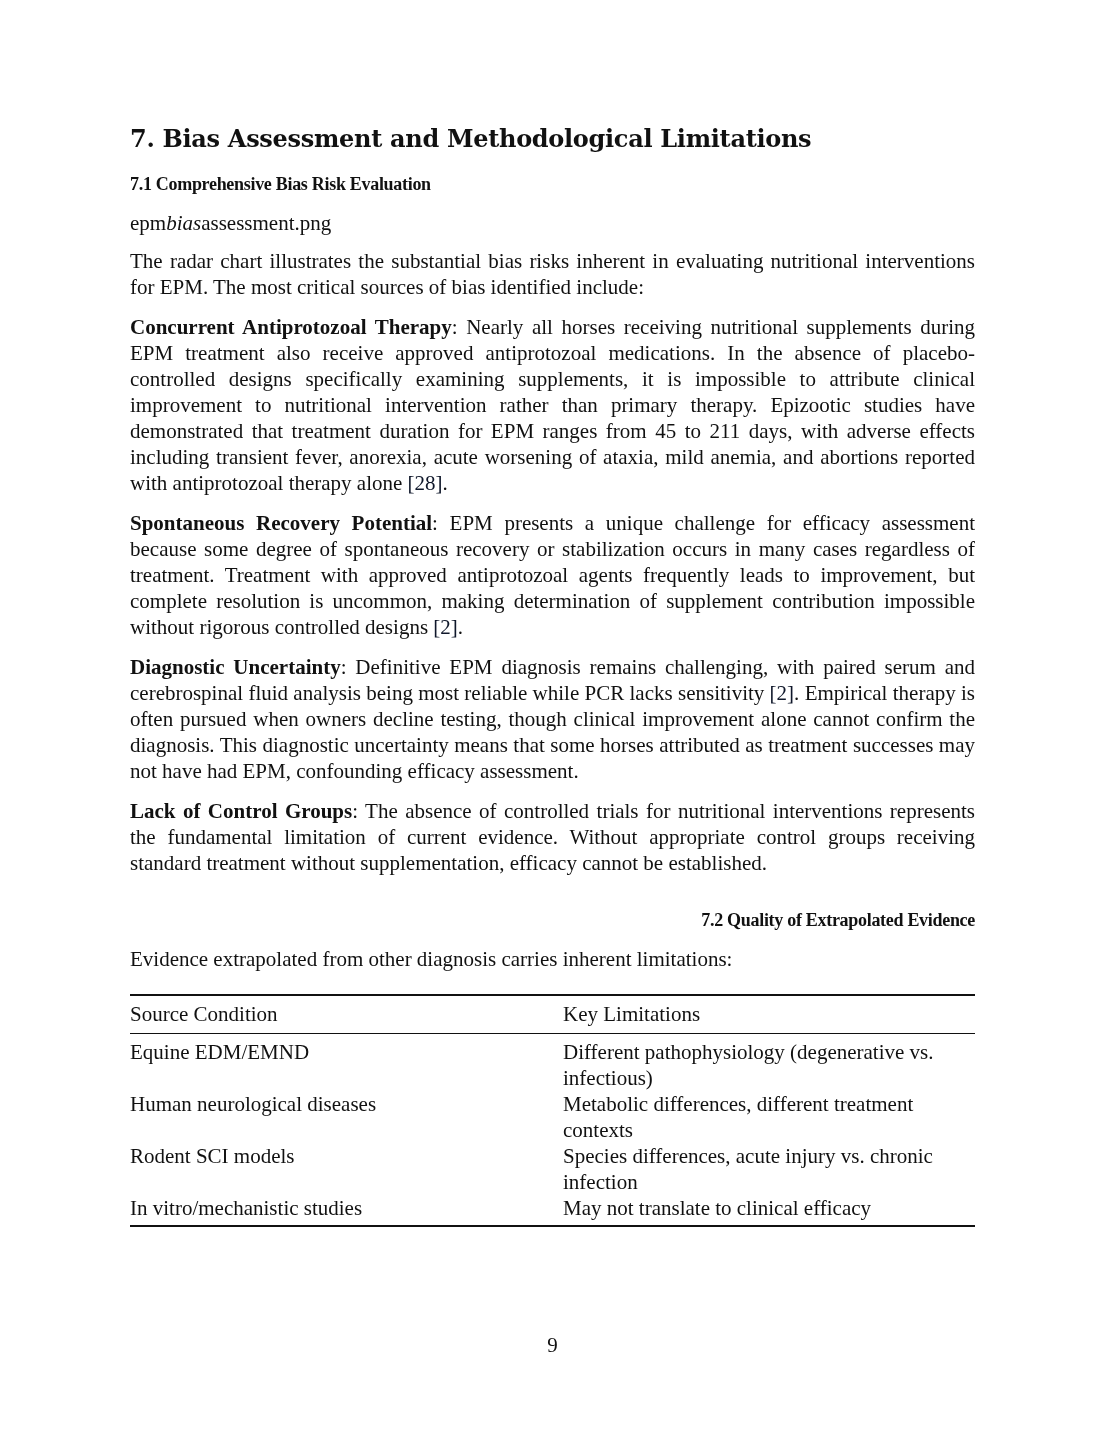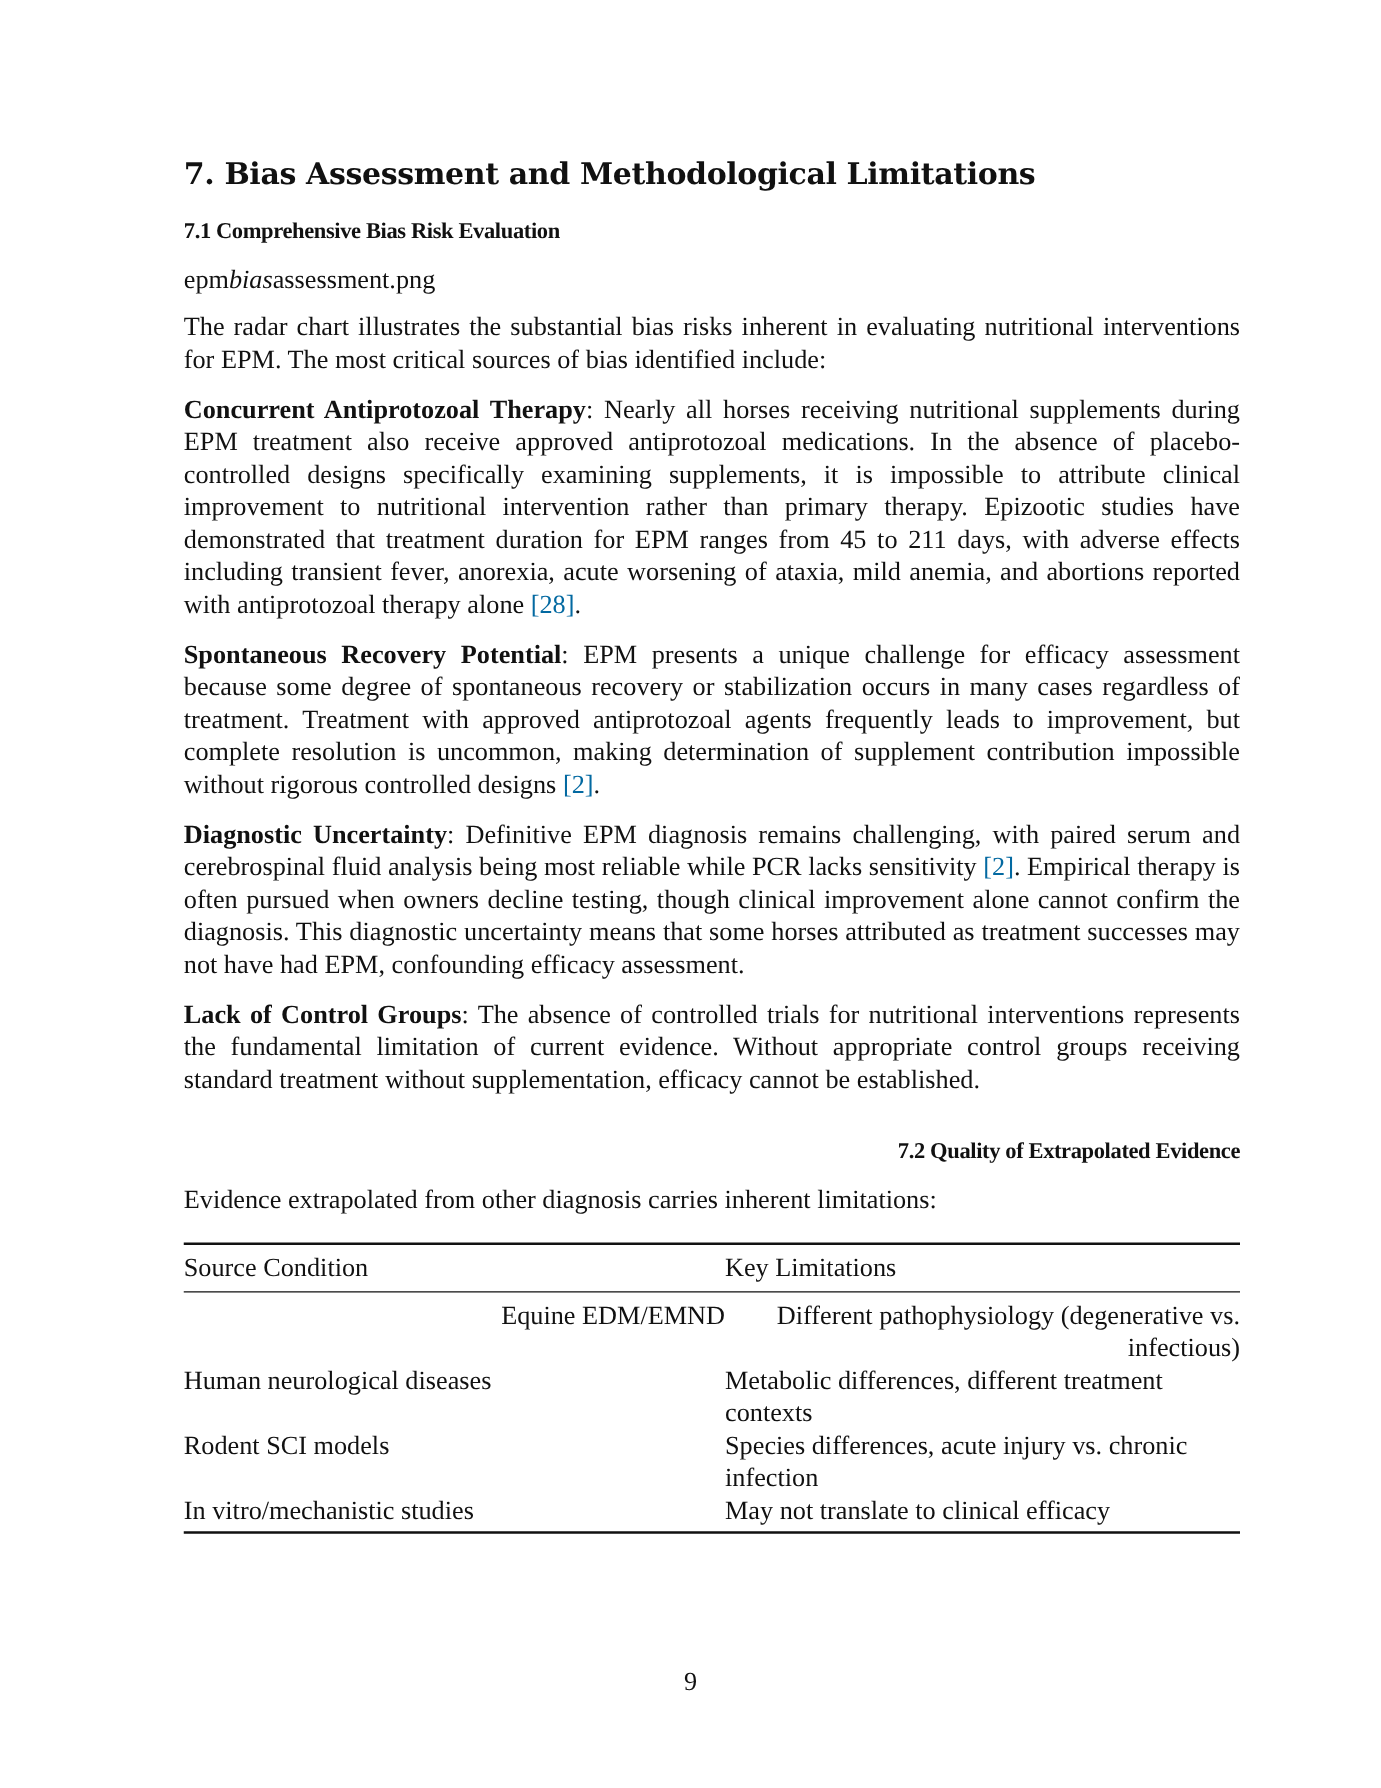--- a/index.html
+++ b/index.html
@@ -4,45 +4,45 @@
 <style>
   html, body { margin: 0; padding: 0; background: #ffffff; }
   body {
     width: 1105px; height: 1430px; position: relative; overflow: hidden;
     font-family: "DejaVu Serif", "Liberation Serif", serif;
     color: #111;
   }
   .page {
     position: absolute; left: 130px; top: 124px; width: 845px;
     font-family: "Liberation Serif", serif;
-    font-size: 21px; line-height: 26px; margin-left: 17px;
+    font-size: 21px; line-height: 26px;
   }
   h1 {
     font-family: "DejaVu Serif", serif;
     font-size: 24px; font-weight: bold; margin: 0 0 18px 0; line-height: 30px;
     letter-spacing: -0.3px;
   }
   h2 {
     font-family: Liberation Serif, serif;
     font-size: 18px; font-weight: bold; margin: 0 0 14px 0; line-height: 24px;
     letter-spacing: -0.3px;
   }
   p { margin: 0 0 14px 0; text-align: justify; }
   .fname { margin-bottom: 12px; }
   .fname i { }
   b { font-weight: bold; }
-  .cite { color: #0369a1; }
+  .cite { color: #0f172a; }
   .sec2 { margin-top: 32px; text-align: right; }
   table {
     width: 845px; border-collapse: collapse; margin-top: 22px;
     border-top: 2px solid #111; border-bottom: 2px solid #111;
     font-size: 21px; line-height: 26px;
   }
   thead td { padding: 5px 0 6px 0; border-bottom: 1px solid #111; }
-  tbody tr:first-child td { padding-top: 5px; text-align: right; }
+  tbody tr:first-child td { padding-top: 5px; }
   tbody tr:last-child td { padding-bottom: 4px; }
   td { vertical-align: top; padding: 0; text-align: left; }
   td.c1 { width: 433px; }
   .pagenum {
     position: absolute; top: 1333px; left: 0; width: 1105px; text-align: center;
     font-family: "Liberation Serif", serif; font-size: 21px;
   }
 </style>
 </head>
 <body>

